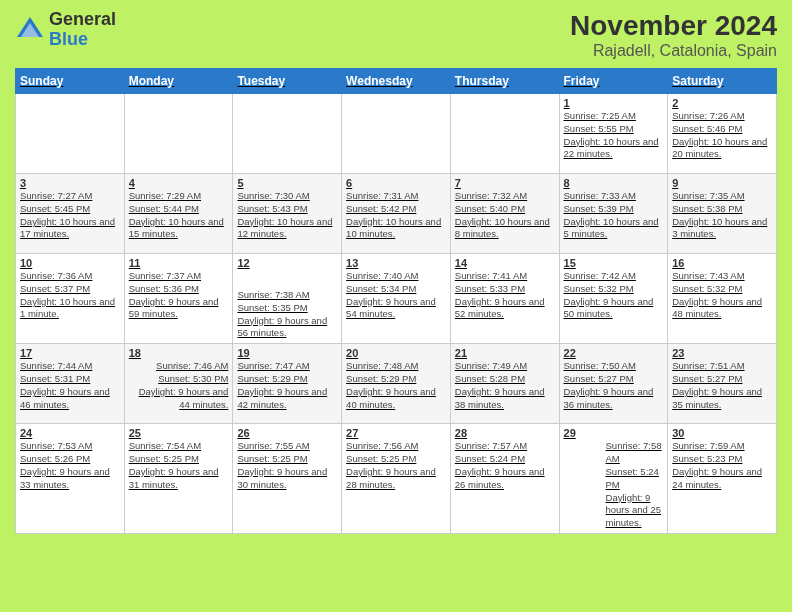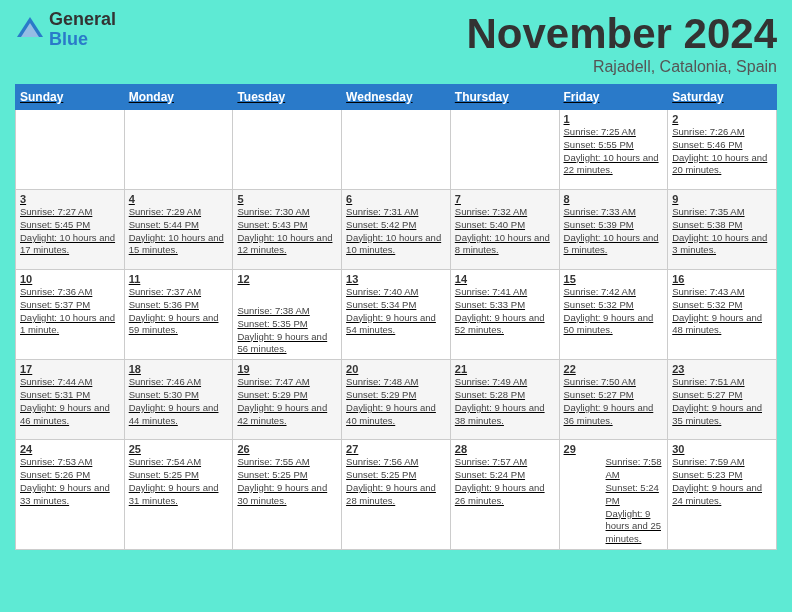--- a/index.html
+++ b/index.html
@@ -6,21 +6,21 @@
     body {
       font-family: Arial, sans-serif;
       background: #fff;
       width: 792px;
       min-height: 612px;
       padding: 0;
     }
     .page {
       width: 792px;
       min-height: 612px;
-      background: #5eead4;
+      background: #bef264;
       padding: 10px 15px 10px 15px;
     }
     .header {
       display: flex;
       justify-content: space-between;
       align-items: flex-start;
       margin-bottom: 8px;
     }
     .logo {
       display: flex;
@@ -43,21 +43,21 @@
     }
     .logo-icon {
       width: 30px;
       height: 30px;
       margin-right: 4px;
     }
     .title-block {
       text-align: right;
     }
     .month-title {
-      font-size: 42px;
+      font-size: 28px;
       font-weight: bold;
       color: #333;
     }
     .location {
       font-size: 16px;
       color: #555;
     }
     .calendar {
       width: 100%;
       border-collapse: collapse;
@@ -245,21 +245,21 @@
         </tr>
         <tr>
           <td>
             <div class="day-number">17</div>
             <div class="day-info" style="white-space: pre-line;">Sunrise: 7:44 AM
 Sunset: 5:31 PM
 Daylight: 9 hours and 46 minutes.</div>
           </td>
           <td>
             <div class="day-number">18</div>
-            <div class="day-info" style="white-space: pre-line;">Sunrise: 7:46 AM
+            <div class="day-info" style="white-space: pre-line; text-align: right;">Sunrise: 7:46 AM
 Sunset: 5:30 PM
 Daylight: 9 hours and 44 minutes.</div>
           </td>
           <td>
             <div class="day-number">19</div>
             <div class="day-info" style="white-space: pre-line;">Sunrise: 7:47 AM
 Sunset: 5:29 PM
 Daylight: 9 hours and 42 minutes.</div>
           </td>
           <td>

